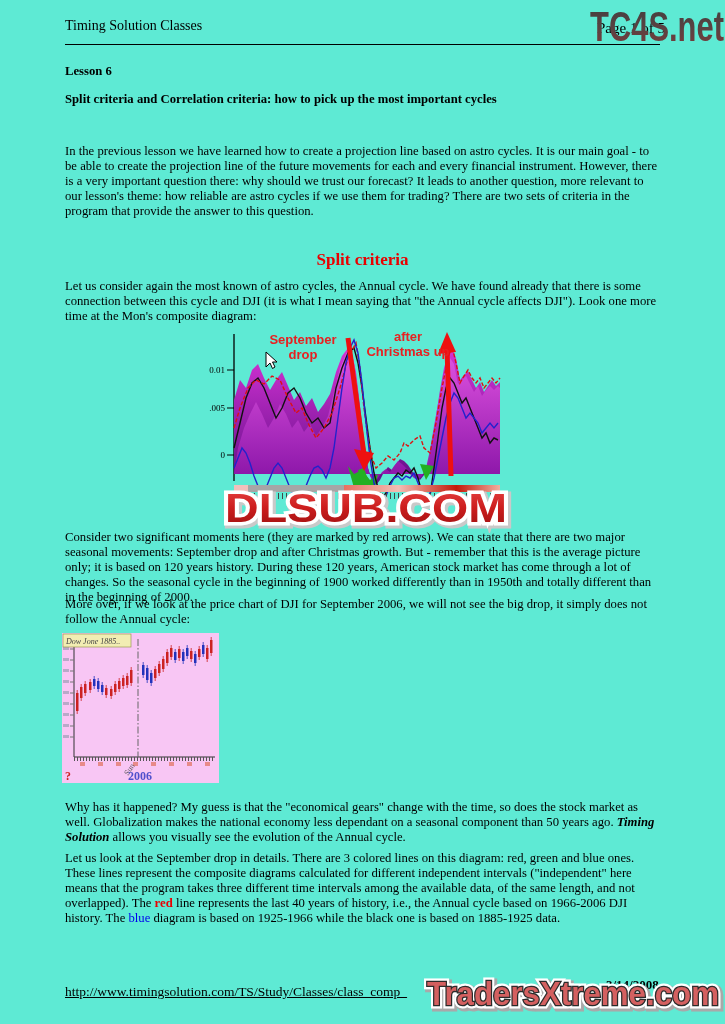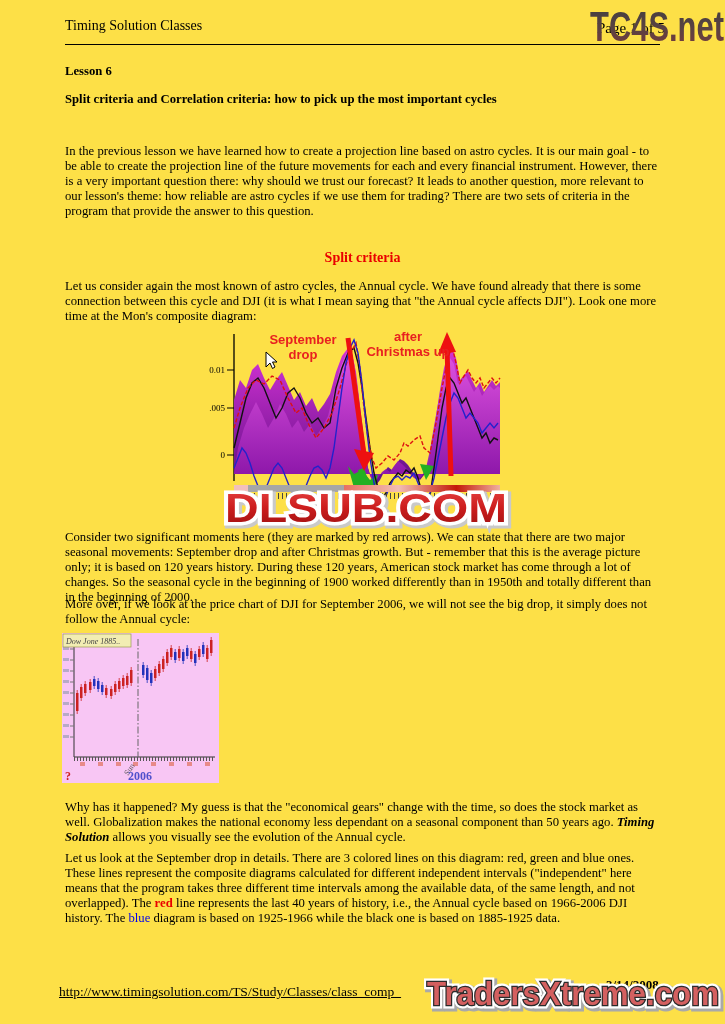--- a/index.html
+++ b/index.html
@@ -1,31 +1,31 @@
 <!DOCTYPE html>
 <html><head>
 <meta charset="utf-8">
 <style>
   html,body{margin:0;padding:0;background:#ffffff;}
-  .page{position:relative;width:725px;height:1024px;background:#fde047;overflow:hidden;
+  .page{position:relative;width:725px;height:1024px;background:#5eead4;overflow:hidden;
         font-family:"Liberation Serif",serif;color:#000;}
   .abs{position:absolute;}
   .doc-title{left:65px;top:18px;font-size:14px;}
   .page-indicator{left:597px;top:20px;font-size:15px;}
   .header-rule{left:65px;top:44px;width:595px;border-top:1px solid #000;height:0;}
   .col{left:65px;width:595px;}
   .b{font-weight:bold;}
   .body-text{font-size:12.7px;line-height:14.9px;text-align:left;}
-  .heading-red{color:#e90000;font-weight:bold;font-size:14px;text-align:center;}
+  .heading-red{color:#e90000;font-weight:bold;font-size:17px;text-align:center;}
   .seg-plain{}
   .seg-bold{font-weight:normal;}
   .seg-bold-italic{font-weight:bold;font-style:italic;}
   .seg-red-bold{font-weight:bold;color:#e80000;}
   .seg-blue-bold{font-weight:normal;color:#0000ee;}
-  .footer-link{left:59px;top:984px;font-size:13.5px;color:#000;text-decoration:underline;}
+  .footer-link{left:65px;top:984px;font-size:13.5px;color:#000;text-decoration:underline;}
   .footer-date{left:606px;top:977px;font-size:13px;font-weight:bold;}
   svg text{font-family:"Liberation Sans",sans-serif;}
   svg .serif{font-family:"Liberation Serif",serif;}
 </style>
 </head>
 <body>
 
 <div class="page">
 
   <div class="abs doc-title">Timing Solution Classes</div>

